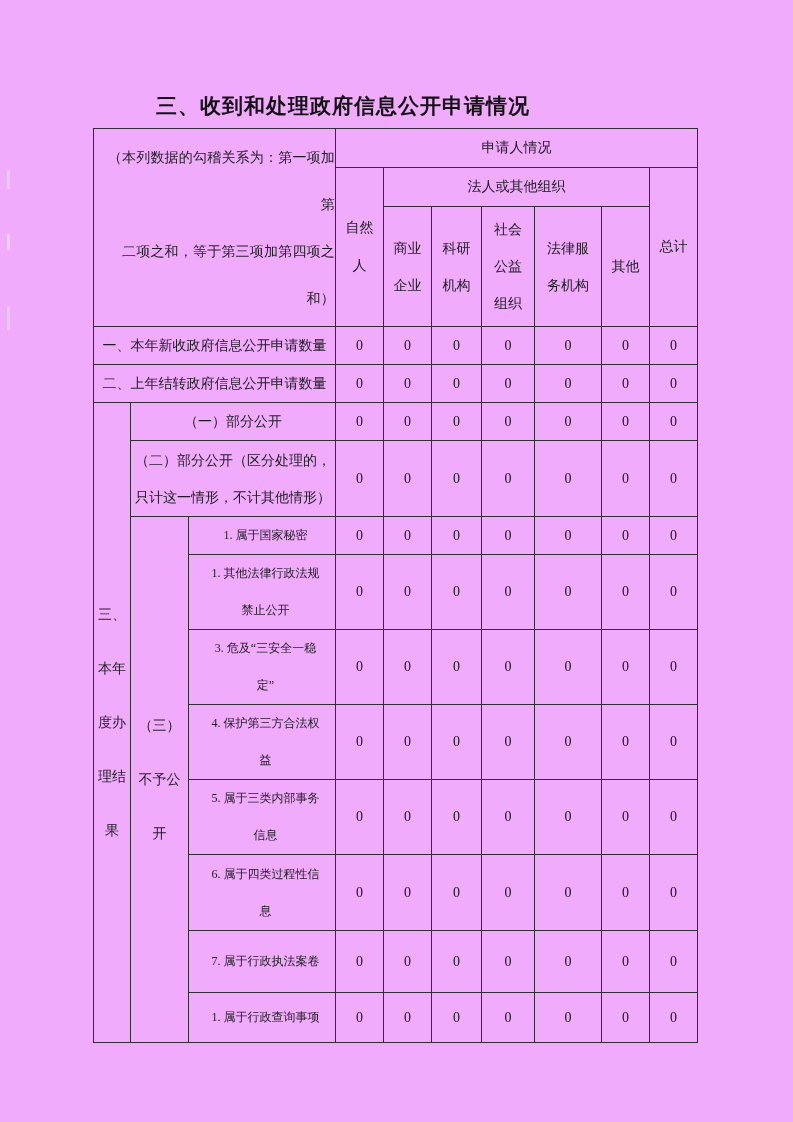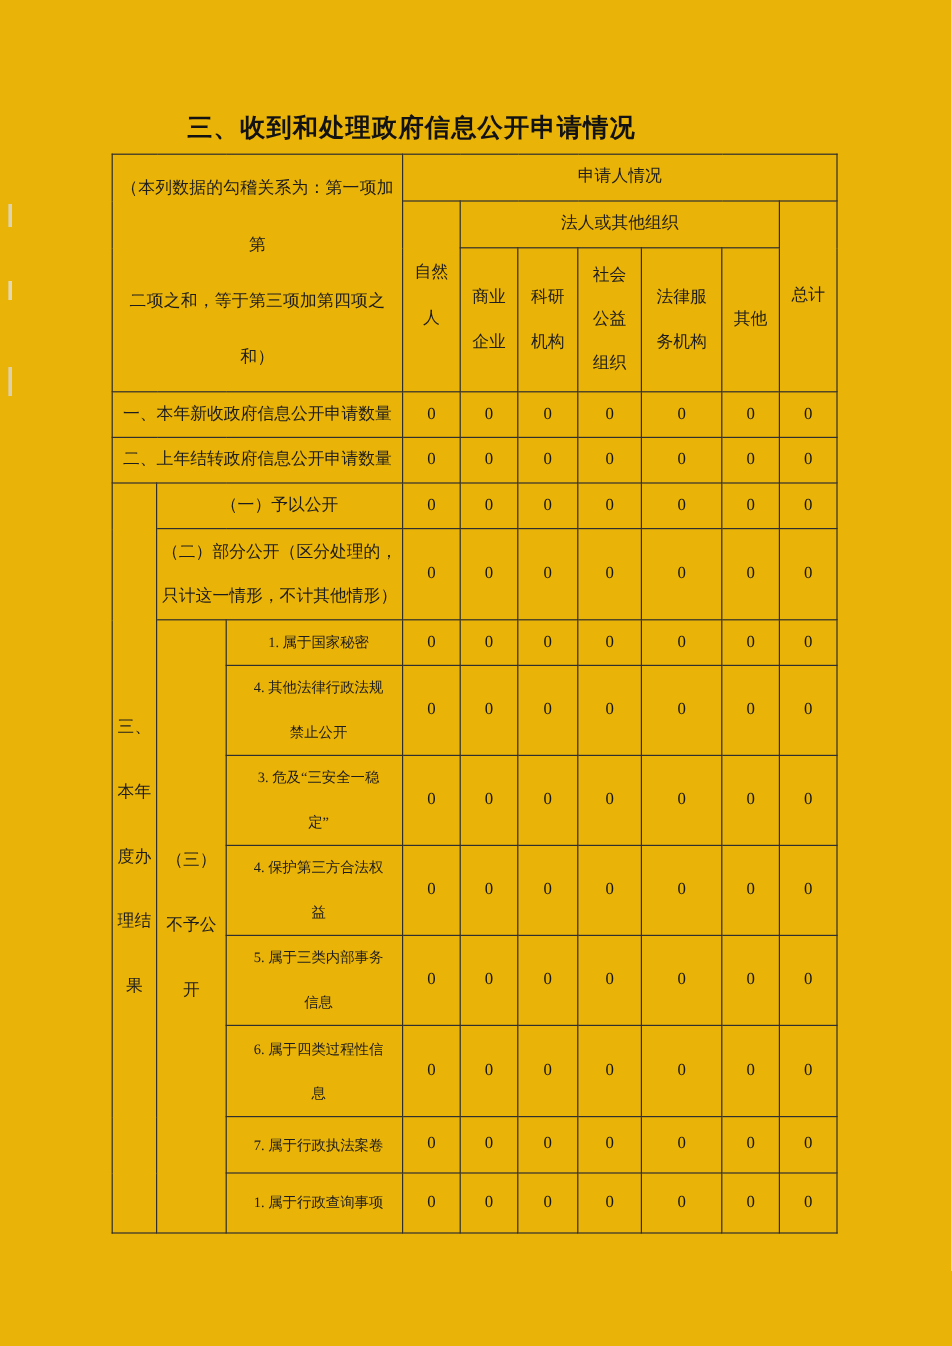--- a/index.html
+++ b/index.html
@@ -1,20 +1,20 @@
 <!DOCTYPE html>
 <html><head>
 <meta charset="utf-8">
 <style>
   html, body { margin: 0; padding: 0; background: #fcfcfb; }
   .page {
     position: relative;
     width: 793px;
     height: 1122px;
-    background: #eab308;
+    background: #f0abfc;
     font-family: "Liberation Serif", serif;
     color: #1d1d1d;
     overflow: hidden;
   }
   .title {
     position: absolute;
     left: 156px;
     top: 92px;
     margin: 0;
     font-family: "Liberation Sans", sans-serif;
@@ -33,21 +33,21 @@
     table-layout: fixed;
   }
   table.report td {
     border: 1px solid #2f2f2f;
     padding: 0;
     font-size: 14px;
     vertical-align: middle;
     overflow: hidden;
   }
   td.note {
-    text-align: center;
+    text-align: right;
     padding: 10px 5px 0 7px;
     font-size: 13.5px;
     line-height: 47px;
     white-space: pre-line;
     letter-spacing: 0.2px;
   }
   td.hdr {
     text-align: center;
     white-space: pre-line;
     line-height: 38px;
@@ -149,21 +149,21 @@
       <td class="num">0</td>
       <td class="num">0</td>
     </tr>
 
     <tr style="height:37px">
       <td class="vgrp" rowspan="10">三、
 本年
 度办
 理结
 果</td>
-      <td class="lbl" colspan="2">（一）予以公开</td>
+      <td class="lbl" colspan="2">（一）部分公开</td>
       <td class="num">0</td>
       <td class="num">0</td>
       <td class="num">0</td>
       <td class="num">0</td>
       <td class="num">0</td>
       <td class="num">0</td>
       <td class="num">0</td>
     </tr>
     <tr style="height:76px">
       <td class="lbl" colspan="2">（二）部分公开（区分处理的，
@@ -184,21 +184,21 @@
       <td class="lbl item">1. 属于国家秘密</td>
       <td class="num">0</td>
       <td class="num">0</td>
       <td class="num">0</td>
       <td class="num">0</td>
       <td class="num">0</td>
       <td class="num">0</td>
       <td class="num">0</td>
     </tr>
     <tr style="height:75px">
-      <td class="lbl item">4. 其他法律行政法规
+      <td class="lbl item">1. 其他法律行政法规
 禁止公开</td>
       <td class="num">0</td>
       <td class="num">0</td>
       <td class="num">0</td>
       <td class="num">0</td>
       <td class="num">0</td>
       <td class="num">0</td>
       <td class="num">0</td>
     </tr>
     <tr style="height:63px">
@@ -238,21 +238,21 @@
       <td class="lbl item">6. 属于四类过程性信
 息</td>
       <td class="num">0</td>
       <td class="num">0</td>
       <td class="num">0</td>
       <td class="num">0</td>
       <td class="num">0</td>
       <td class="num">0</td>
       <td class="num">0</td>
     </tr>
-    <tr style="height:47px">
+    <tr style="height:62px">
       <td class="lbl item">7. 属于行政执法案卷</td>
       <td class="num">0</td>
       <td class="num">0</td>
       <td class="num">0</td>
       <td class="num">0</td>
       <td class="num">0</td>
       <td class="num">0</td>
       <td class="num">0</td>
     </tr>
     <tr style="height:50px">

